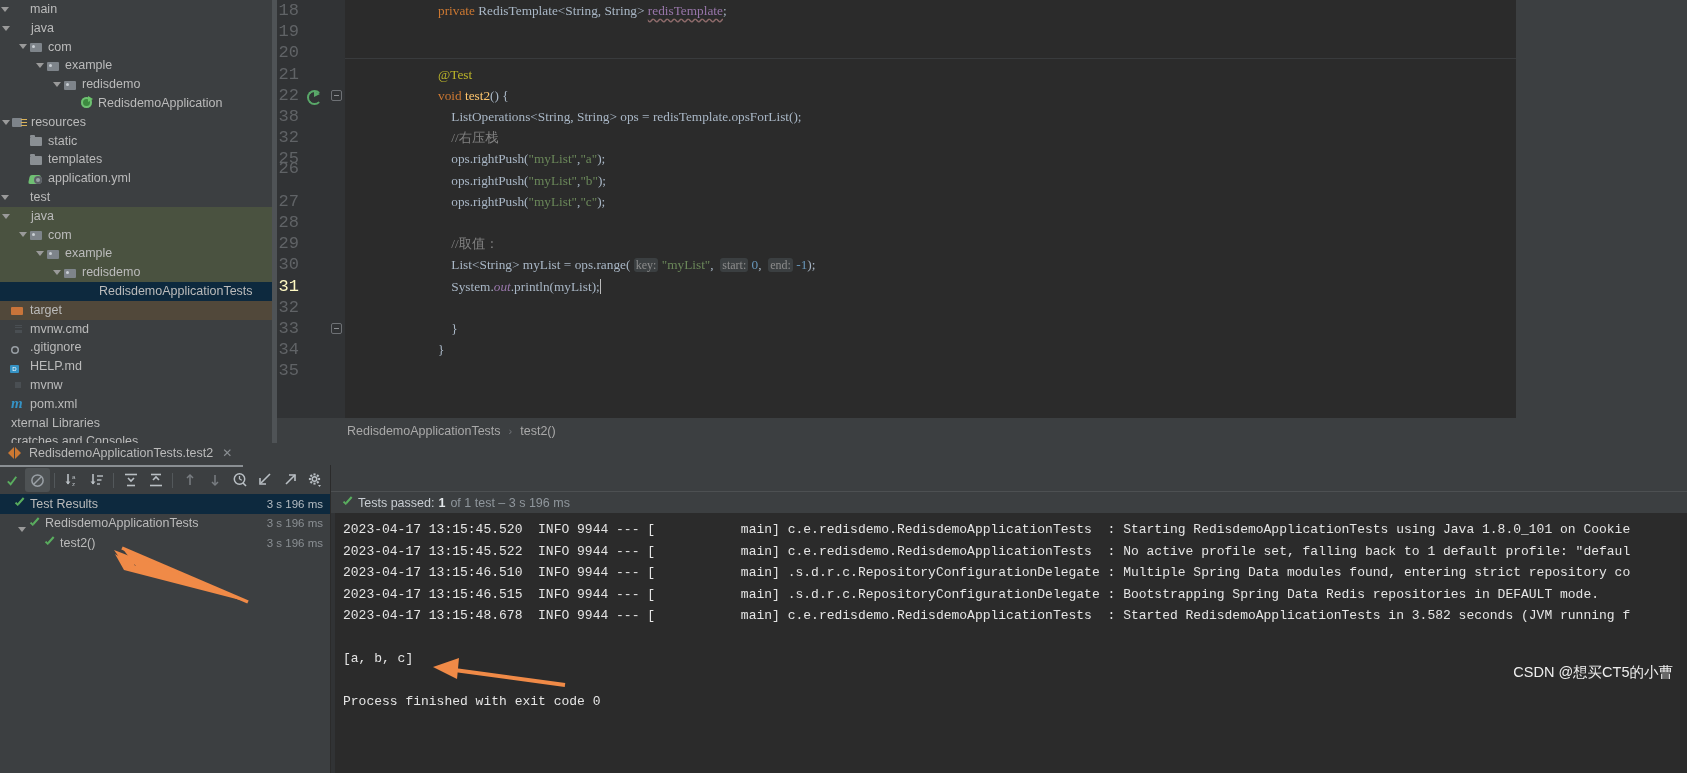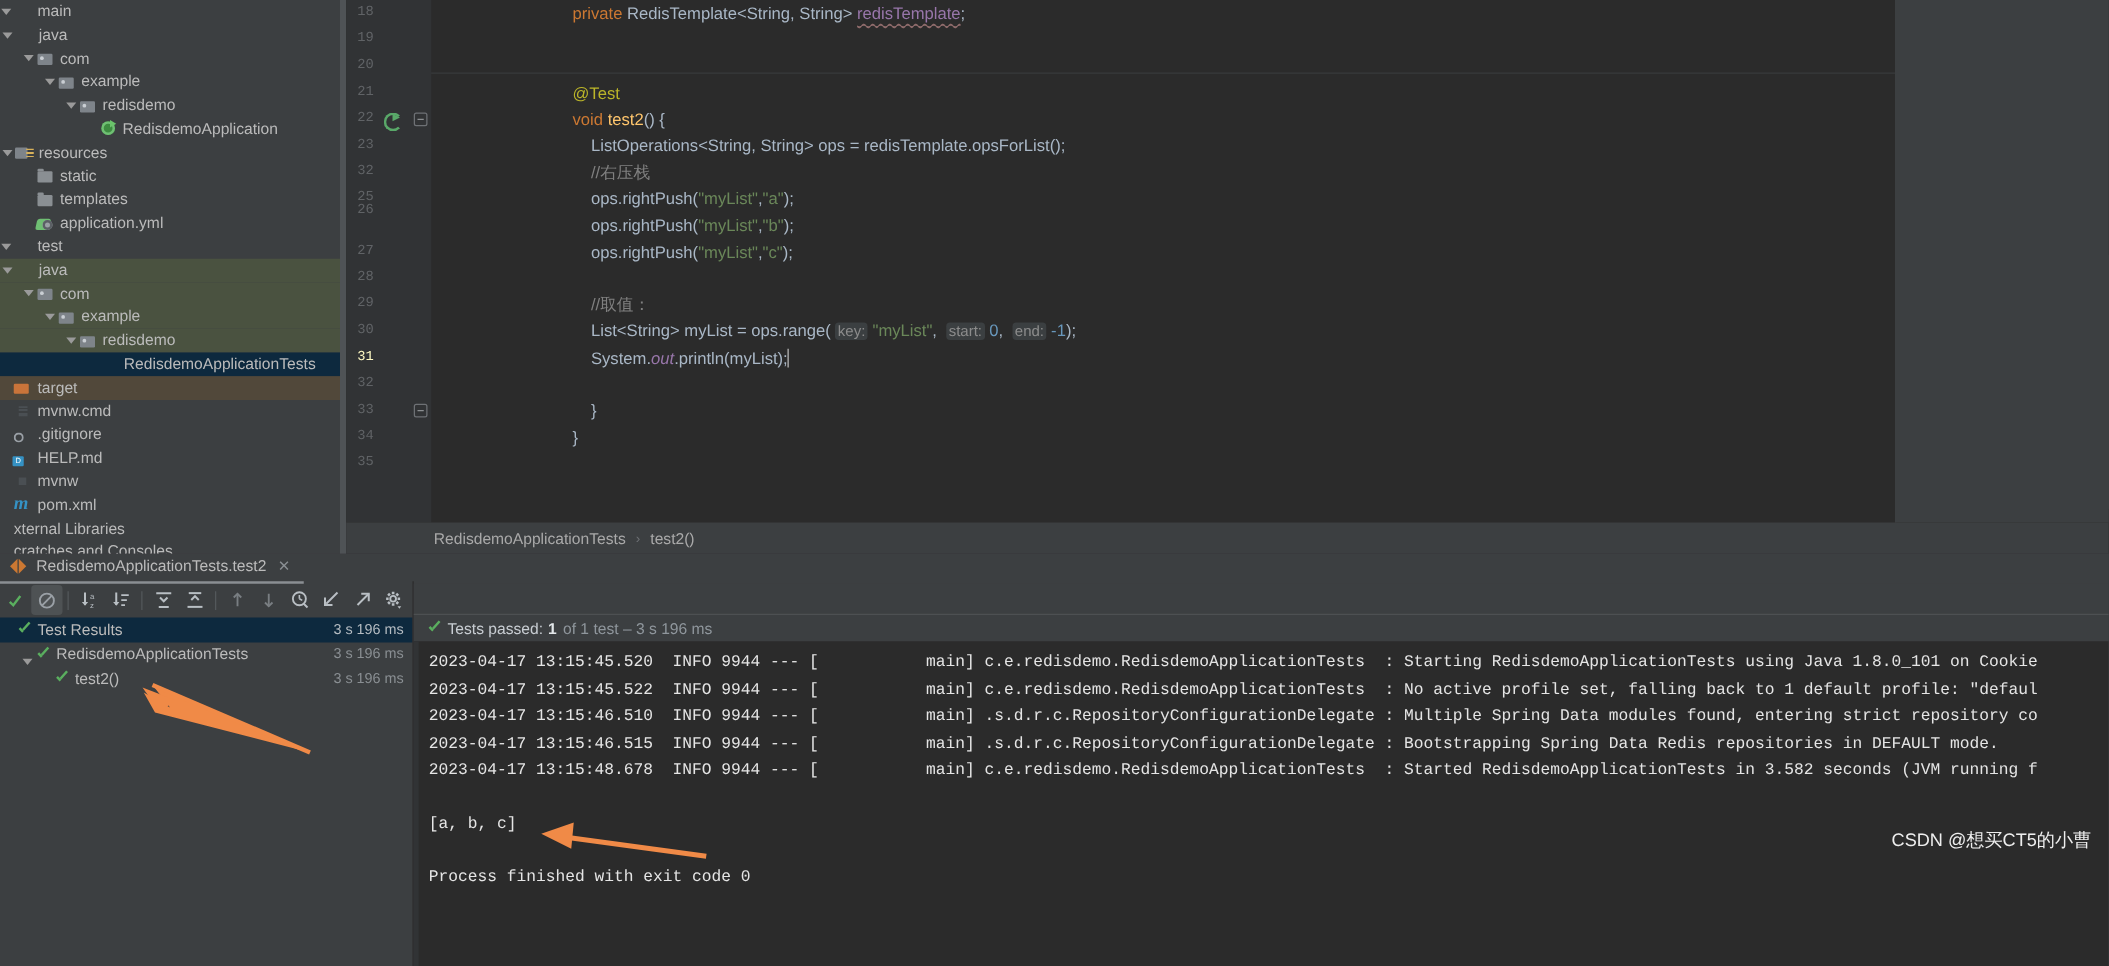--- a/index.html
+++ b/index.html
@@ -198,21 +198,21 @@
   }
   .ed-gutter {
     position:absolute; left:0; top:0;
     width:68px; height:418px;
     background:#313335;
   }
   .gut-num {
     position:absolute; right:46px;
     width:24px; text-align:right;
     font-family:"Liberation Mono", monospace;
-    font-size:11px; color:#606366;
+    font-size:17px; color:#606366;
     line-height:21.2px;
   }
   .gut-num.cur { color:#fef9c3; }
   .run-icon {
     position:absolute; left:30px;
     width:14px; height:14px;
   }
   .run-icon::before {
     content:"";
     position:absolute; left:0; top:1px;
@@ -242,24 +242,23 @@
   }
   .code-area {
     position:absolute; left:68px; top:0;
     width:1342px; height:418px;
     overflow:hidden;
   }
   .cl {
     position:absolute; left:0;
     height:21.2px; line-height:21.2px;
     white-space:pre;
-    font-family:Liberation Sans, sans-serif;
+    font-family:Liberation Serif, serif;
     font-size:13.3px;
     color:#a9b7c6;
-    margin-left:20px;
   }
   .kw   { color:#cc7832; }
   .anno { color:#bbb529; }
   .str  { color:#6a8759; }
   .num  { color:#6897bb; }
   .cmt  { color:#808080; }
   .fld  { color:#9876aa; }
   .mth  { color:#ffc66d; }
   .stat { color:#9876aa; font-style:italic; }
   .typo { text-decoration: underline wavy #8f6b6b; text-underline-offset:3px; }
@@ -618,21 +617,21 @@
       <div class="tree-scroll-thumb"></div>
     </div>
 
     <div class="editor">
       <div class="ed-gutter" id="gutter">
           <div class="gut-num" style="top: 0px;">18</div>
           <div class="gut-num" style="top: 21.2px;">19</div>
           <div class="gut-num" style="top: 42.4px;">20</div>
           <div class="gut-num" style="top: 63.6px;">21</div>
           <div class="gut-num" style="top: 84.8px;">22</div>
-          <div class="gut-num" style="top: 106px;">23</div>
+          <div class="gut-num" style="top: 106px;">38</div>
           <div class="gut-num" style="top: 127.2px;">32</div>
           <div class="gut-num" style="top: 148.4px;">25</div>
           <div class="gut-num" style="top: 158px;">26</div>
           <div class="gut-num" style="top: 190.8px;">27</div>
           <div class="gut-num" style="top: 212px;">28</div>
           <div class="gut-num" style="top: 233.2px;">29</div>
           <div class="gut-num" style="top: 254.4px;">30</div>
           <div class="gut-num cur" style="top: 275.6px;">31</div>
           <div class="gut-num" style="top: 296.8px;">32</div>
           <div class="gut-num" style="top: 318px;">33</div>

